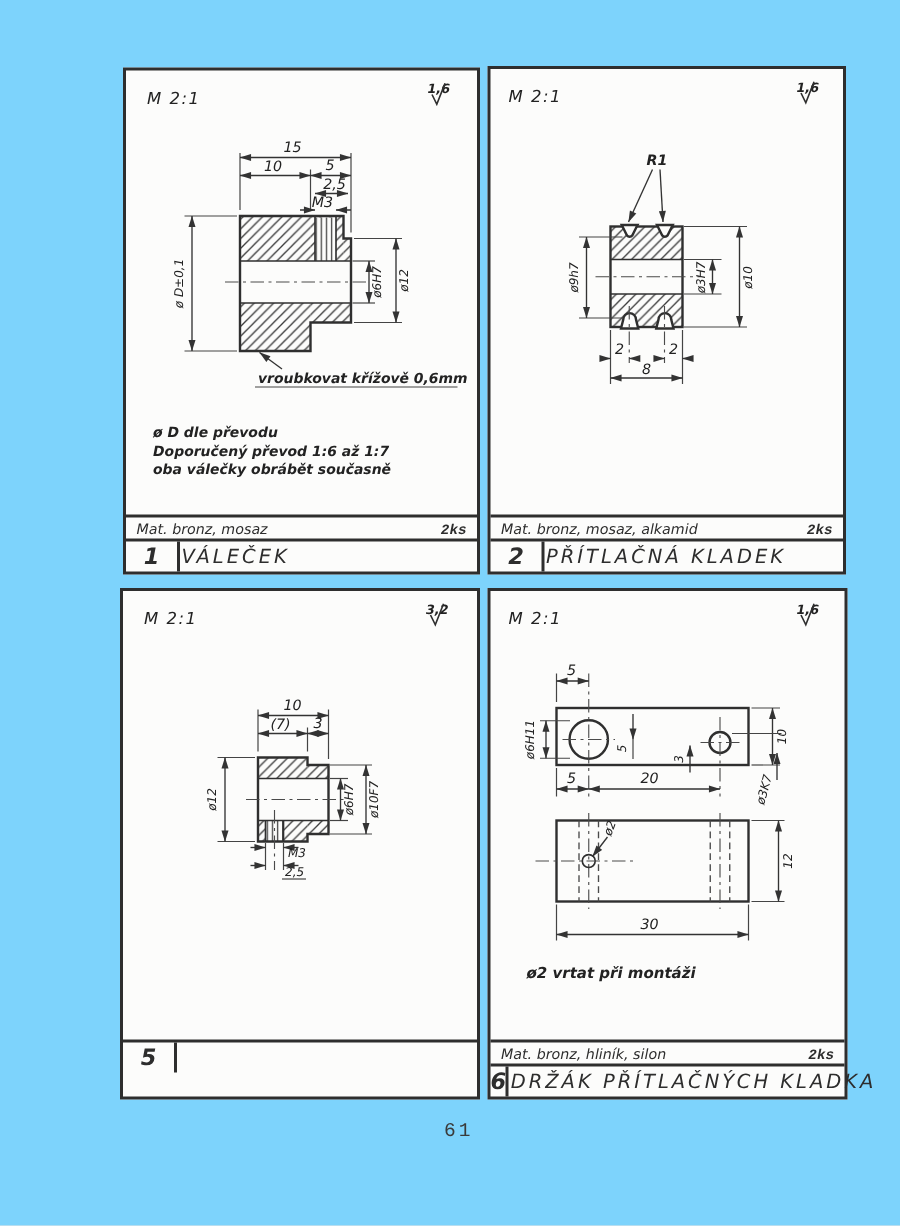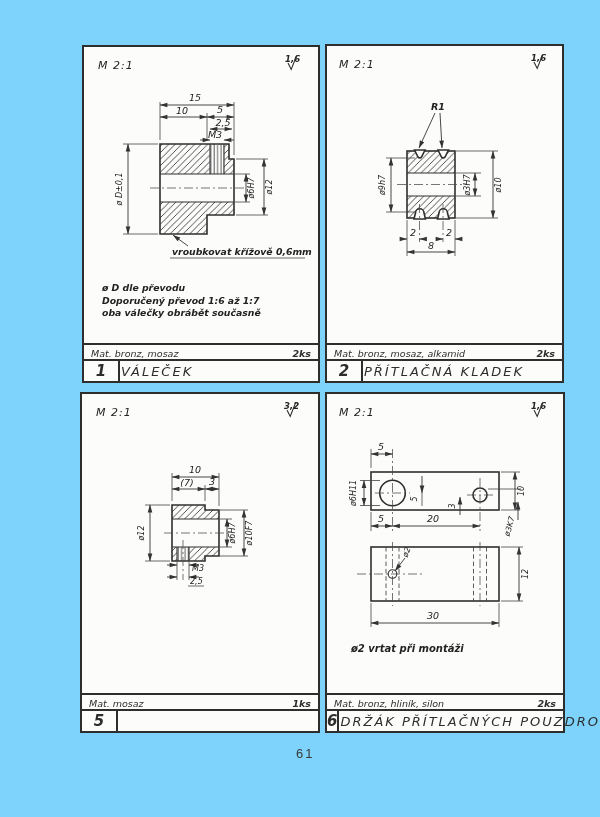--- a/index.html
+++ b/index.html
@@ -20,27 +20,27 @@
   .out{stroke:#2f2f2f;stroke-width:1.6;fill:none;}
   .med{stroke:#2f2f2f;stroke-width:1.1;fill:none;}
   .ext{stroke:#444;stroke-width:0.8;fill:none;}
   .dim{stroke:#333;stroke-width:0.9;fill:none;marker-start:url(#ar);marker-end:url(#ar);}
   .ldr{stroke:#333;stroke-width:0.9;fill:none;marker-end:url(#ar);}
   .cl{stroke:#4a4a4a;stroke-width:0.75;fill:none;stroke-dasharray:9 3 2 3;}
   .hid{stroke:#4a4a4a;stroke-width:0.9;fill:none;stroke-dasharray:4.5 2.8;}
   .paperfill{fill:#fcfcfb;}
   .mat-row{height:16px;border-top:2px solid #2e2e2e;display:flex;align-items:flex-end;
            justify-content:space-between;padding:0 7px;font-style:italic;font-size:9.5px;box-sizing:border-box;}
-  .qty{font-weight:bold;}
+  .qty{font-weight:bold;font-family:Liberation Mono, monospace;}
   .name-row{height:22px;border-top:2px solid #2e2e2e;display:flex;box-sizing:border-box;}
   .num{width:36px;border-right:2px solid #2e2e2e;display:flex;align-items:center;justify-content:center;
        font-weight:bold;font-style:italic;font-size:15px;box-sizing:border-box;}
   .pname{flex:1;display:flex;align-items:center;padding-left:1px;font-style:italic;
          font-size:13px;letter-spacing:2px;white-space:nowrap;}
-  .pageno{position:absolute;left:296px;top:746px;font-family:Liberation Sans, sans-serif;
+  .pageno{position:absolute;left:296px;top:746px;font-family:Liberation Mono, monospace;
           font-size:13px;letter-spacing:2px;color:#3a3a3a;}
 </style>
 </head>
 <body>
 
 <div class="sheet">
 
   <svg width="0" height="0" style="position:absolute">
     <defs>
       <pattern id="hatch" patternUnits="userSpaceOnUse" width="6.5" height="6.5">
@@ -238,24 +238,20 @@
         <line x1="107" y1="168" x2="107" y2="186" class="ext"></line>
         <line x1="85" y1="171" x2="95" y2="171" class="ldr"></line>
         <line x1="117" y1="171" x2="107" y2="171" class="ldr"></line>
         <text class="dts" x="110" y="177">M3</text>
         <line x1="85" y1="183" x2="95" y2="183" class="ldr"></line>
         <line x1="117" y1="183" x2="107" y2="183" class="ldr"></line>
         <text class="dts" x="108" y="190">2,5</text>
         <line x1="106" y1="192" x2="122" y2="192" class="ext"></line>
       </g>
     </svg>
-    <div class="mat-row">
-      <span>Mat. mosaz</span>
-      <span class="qty">1ks</span>
-    </div>
     <div class="name-row">
       <div class="num">5</div>
     </div>
   </section>
 
   <section class="panel p4">
     <svg class="draw" width="236" height="299" viewBox="0 0 236 299">
       <text class="scalelbl" x="12" y="22">M 2:1</text>
       <g transform="translate(204,6)">
         <text class="dtb" x="0" y="9" style="font-size:8.5px">1,6</text>
@@ -324,18 +320,18 @@
       <g>
         <text class="note" x="24" y="258" style="font-size:10px">ø2 vrtat při montáži</text>
       </g>
     </svg>
     <div class="mat-row">
       <span>Mat. bronz, hliník, silon</span>
       <span class="qty">2ks</span>
     </div>
     <div class="name-row">
       <div class="num">6</div>
-      <div class="pname">DRŽÁK PŘÍTLAČNÝCH POUZDRO</div>
+      <div class="pname">DRŽÁK PŘÍTLAČNÝCH KLADKA</div>
     </div>
   </section>
 
   <div class="pageno">61</div>
 </div>
 
 </body></html>

